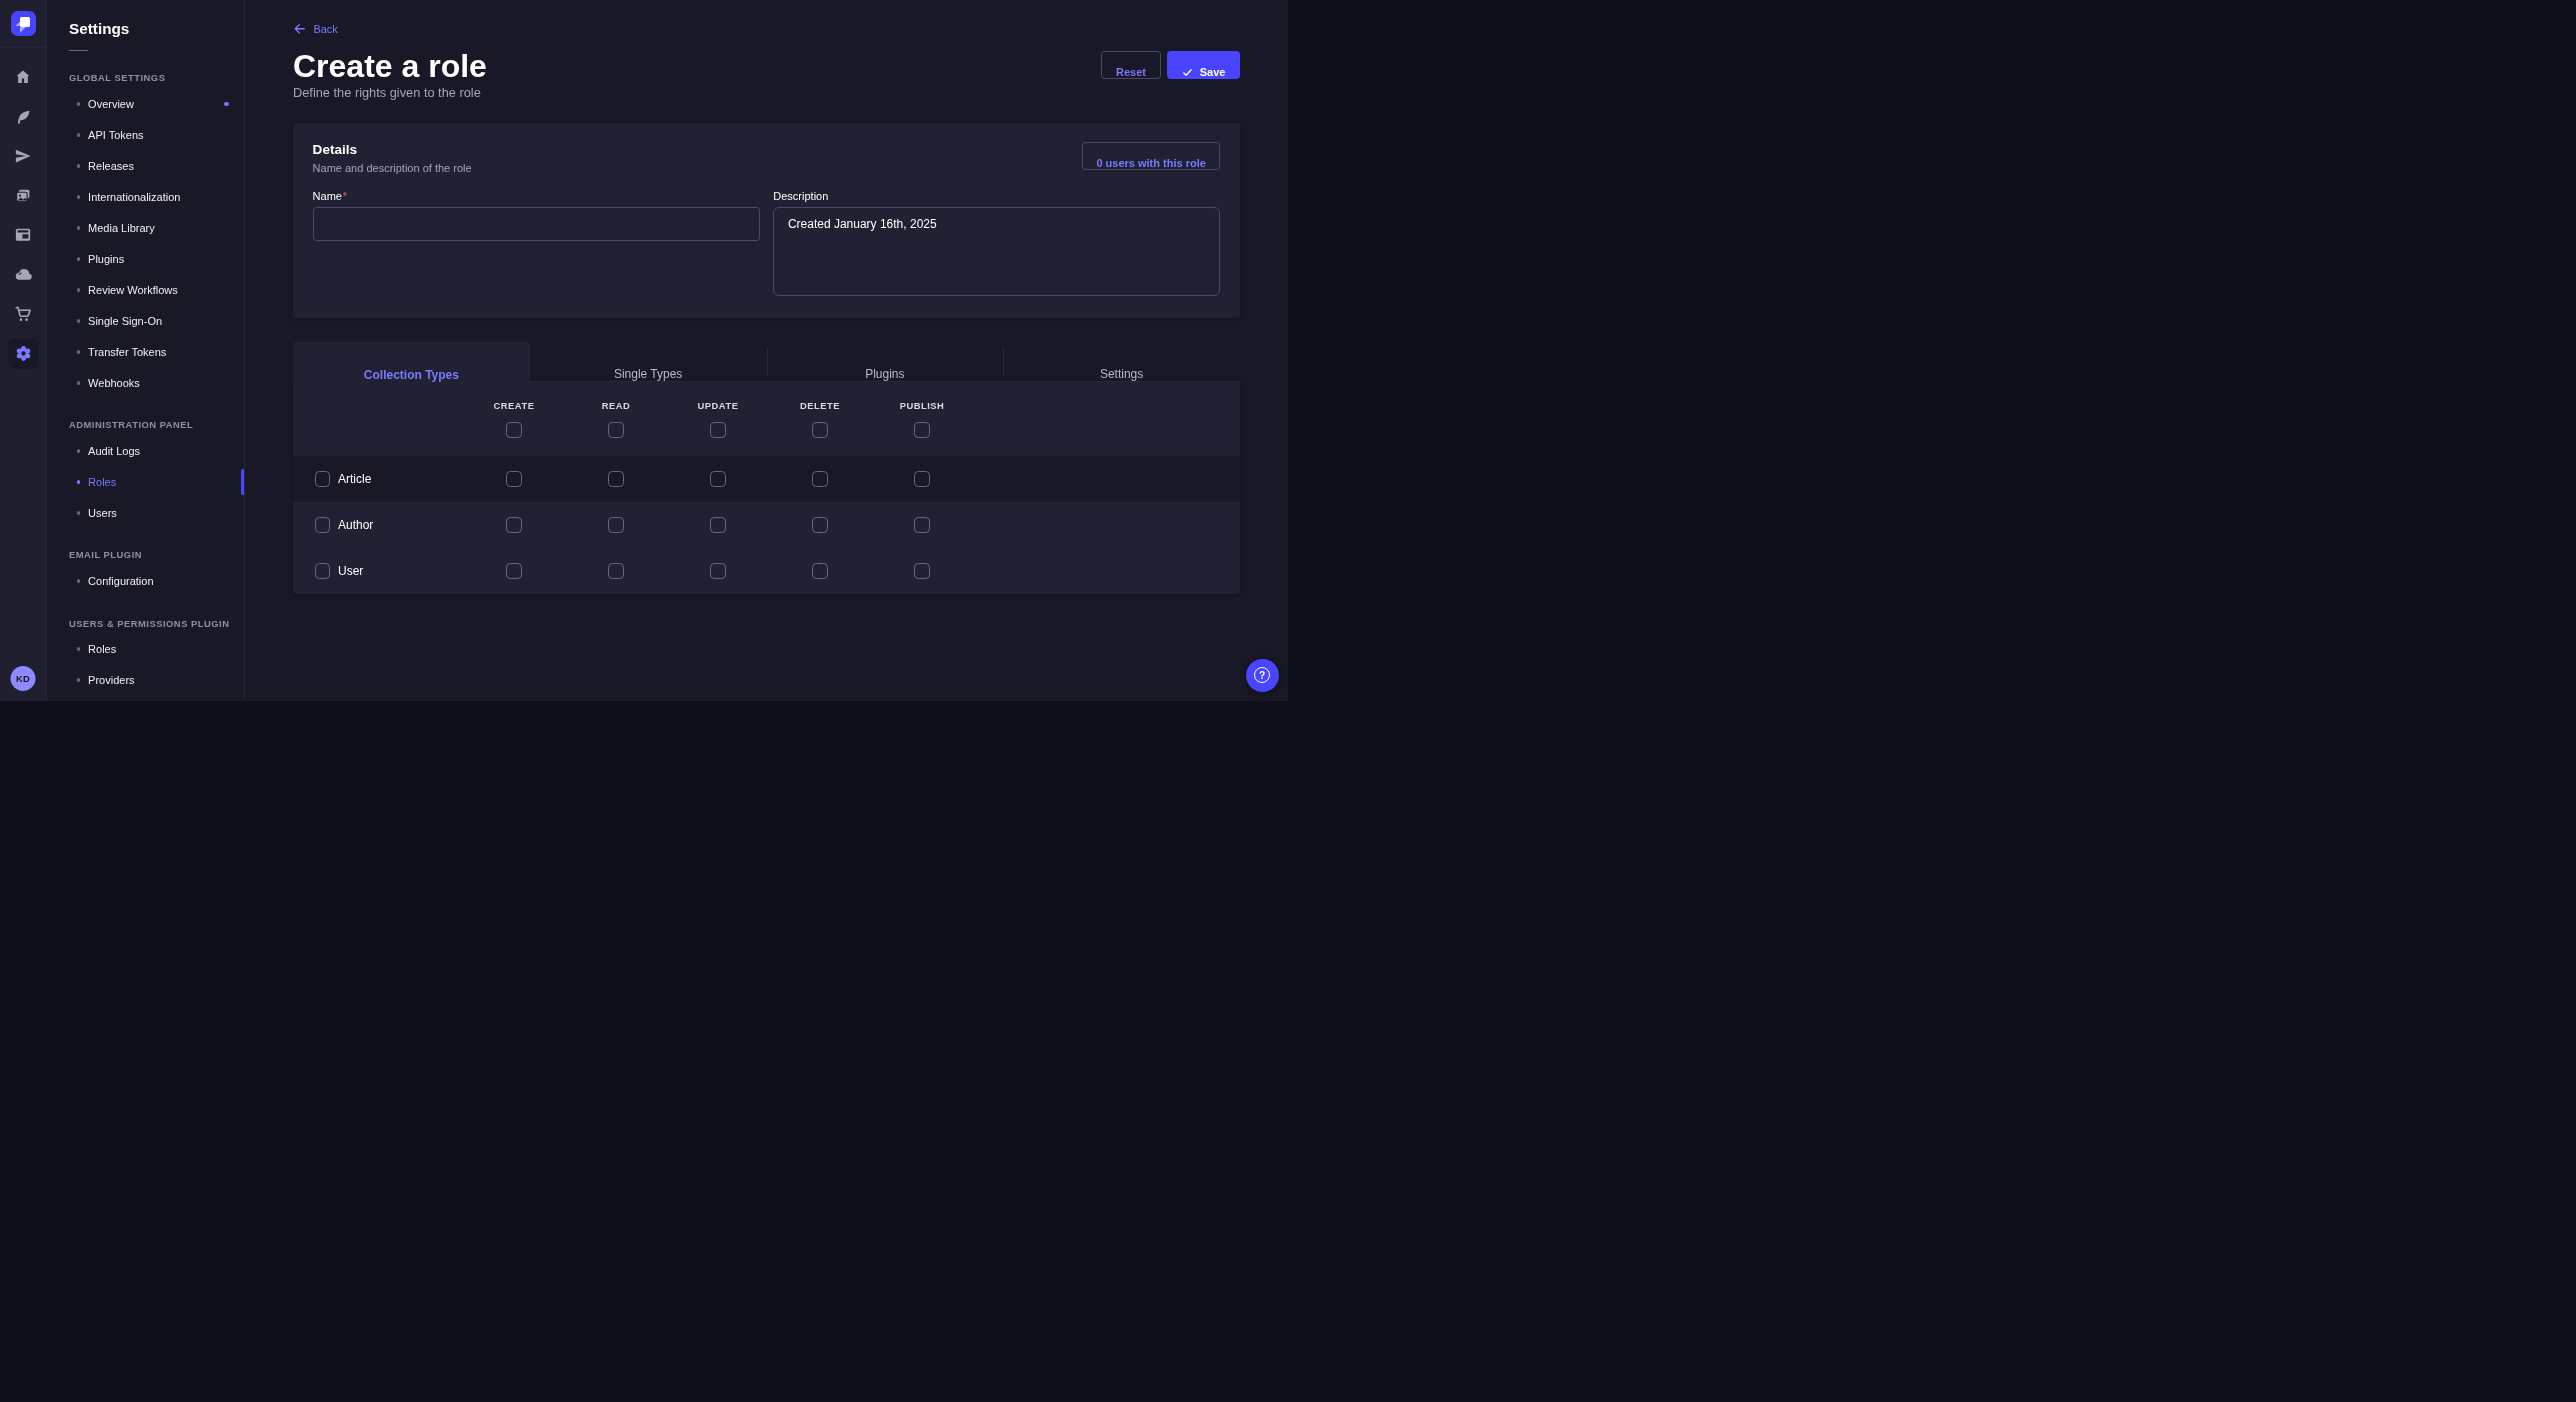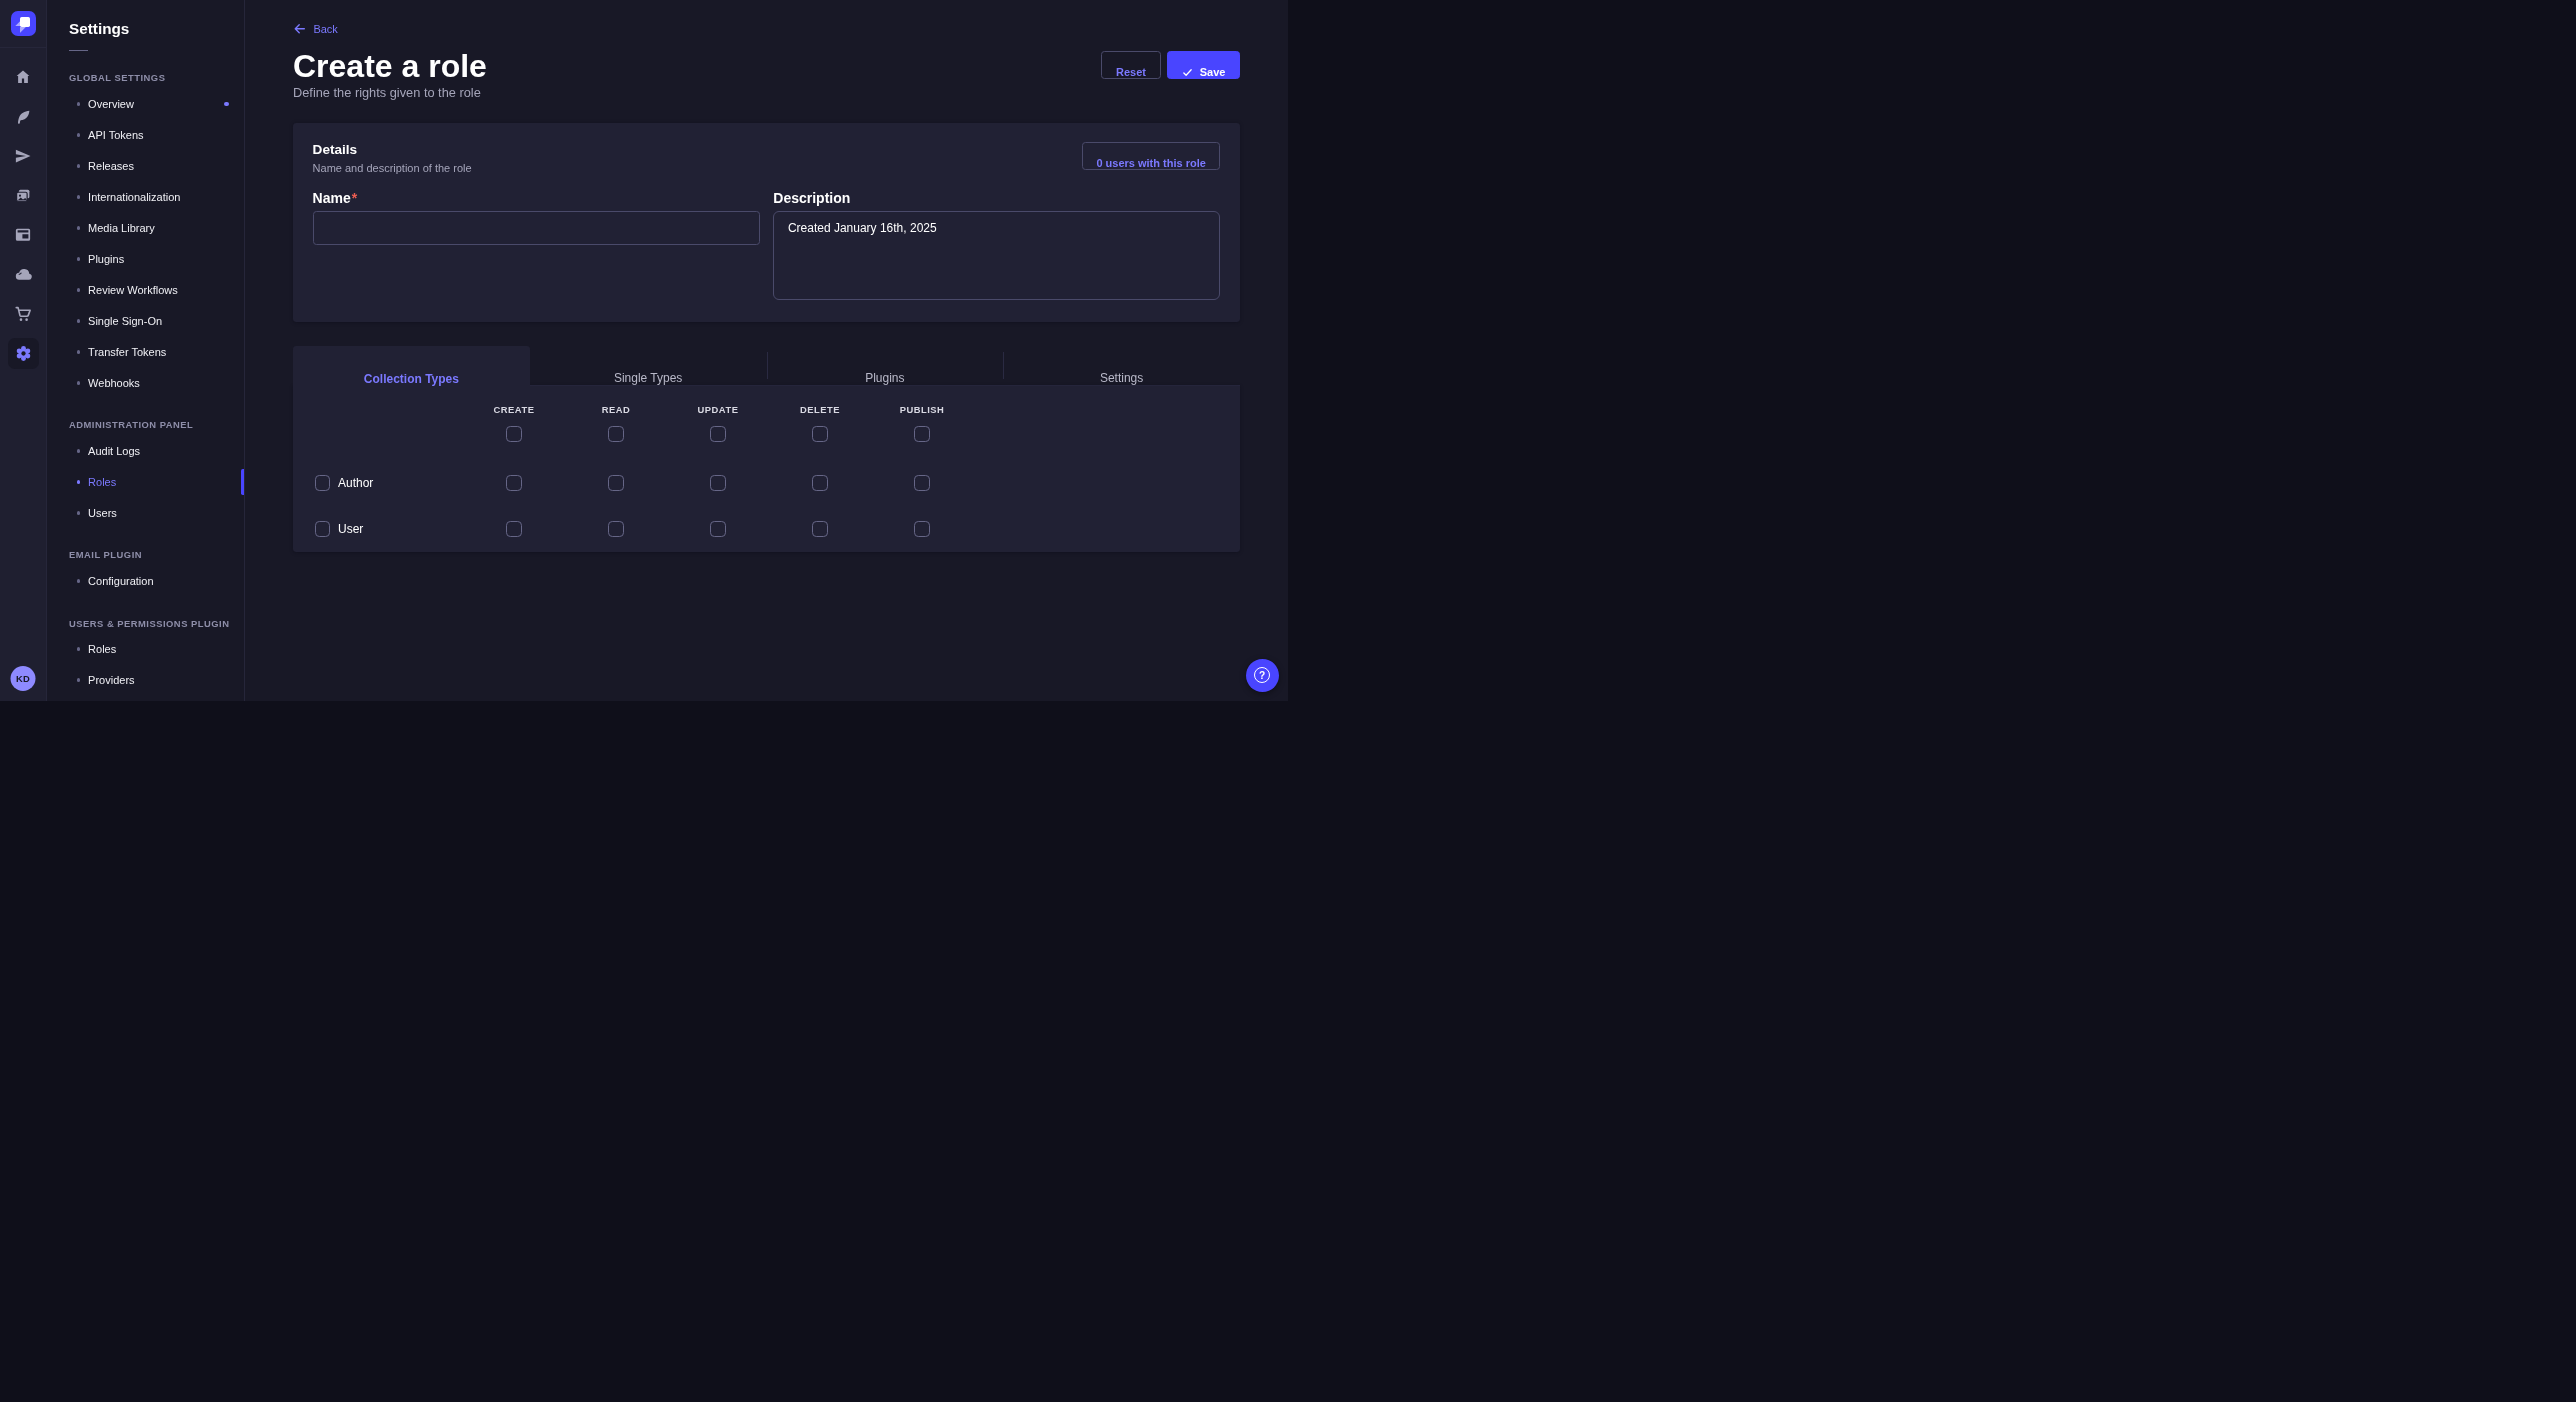--- a/index.html
+++ b/index.html
@@ -61,21 +61,21 @@
   .btn-primary{background:var(--accent,#4945ff);color:#fff;border:0.9px solid var(--accent,#4945ff);}
 
   
   .card{background:var(--card-bg,#212134);border-radius:3.4px;box-shadow:0 0.9px 3.4px rgba(10,10,20,.35);}
   .details-card{margin-top:23px;padding:19px 19.6px;}
   .details-head{display:flex;justify-content:space-between;align-items:flex-start;}
   .details-title{font-size:13.6px;font-weight:bold;color:#fff;}
   .details-sub{margin-top:5.1px;font-size:11px;color:#a5a5ba;}
   .users-btn{height:28px;}
   .fields{display:grid;grid-template-columns:1fr 1fr;gap:13.6px;margin-top:15.3px;}
-  .field-label{font-size:14px;font-weight:bold;color:#fff;margin-bottom:5.1px;}
+  .field-label{font-size:11px;font-weight:normal;color:#fff;margin-bottom:5.1px;}
   .req{color:var(--danger,#ee5e52);margin-left:0.9px;}
   .text-input{width:100%;height:34px;background:var(--card-bg,#212134);border:0.9px solid #4a4a6a;
               border-radius:3.4px;color:#fff;font-size:12px;padding:0 13.6px;outline:none;
               font-family:"Liberation Sans","DejaVu Sans",sans-serif;}
   .textarea{width:100%;height:89px;background:var(--card-bg,#212134);border:0.9px solid #4a4a6a;
             border-radius:6px;color:#fff;font-size:12px;padding:8.5px 13.6px;outline:none;resize:none;
             font-family:"Liberation Sans","DejaVu Sans",sans-serif;line-height:1.4;}
 
   
   .perm-wrap{margin-top:24px;}
@@ -344,20 +344,41 @@
             <div class="col-cell">
               <div class="col-title">DELETE</div>
               <div class="checkbox"></div>
             </div>
             <div class="col-cell">
               <div class="col-title">PUBLISH</div>
               <div class="checkbox"></div>
             </div>
           </div>
         <div id="perm-rows">
+            <div class="perm-row dark">
+              <div class="row-label-cell">
+                <div class="checkbox"></div>
+                <span class="row-label">Article</span>
+              </div>
+              <div class="chk-cell">
+                <div class="checkbox"></div>
+              </div>
+              <div class="chk-cell">
+                <div class="checkbox"></div>
+              </div>
+              <div class="chk-cell">
+                <div class="checkbox"></div>
+              </div>
+              <div class="chk-cell">
+                <div class="checkbox"></div>
+              </div>
+              <div class="chk-cell">
+                <div class="checkbox"></div>
+              </div>
+            </div>
             <div class="perm-row">
               <div class="row-label-cell">
                 <div class="checkbox"></div>
                 <span class="row-label">Author</span>
               </div>
               <div class="chk-cell">
                 <div class="checkbox"></div>
               </div>
               <div class="chk-cell">
                 <div class="checkbox"></div>

